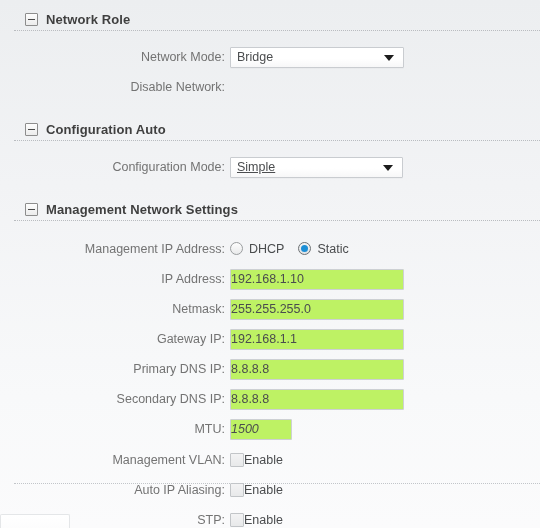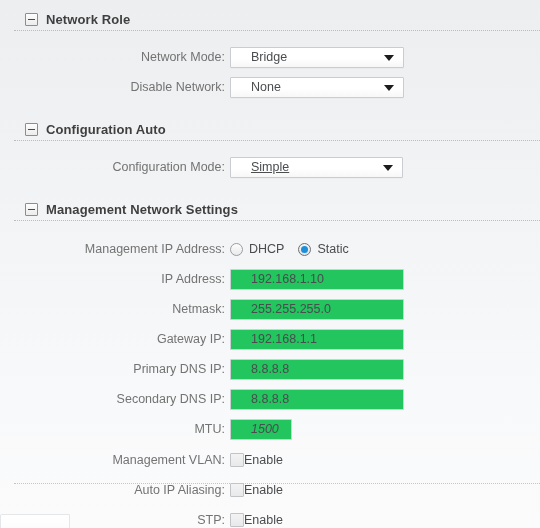--- a/index.html
+++ b/index.html
@@ -91,57 +91,57 @@
     position: relative;
     box-sizing: border-box;
     height: 21px;
     background: linear-gradient(180deg, #ffffff 0%, #ffffff 55%, #f7f7f8 100%);
     border: 1px solid #c9ccd0;
     border-radius: 1px;
     display: flex;
     align-items: center;
     font-size: 12.5px;
     color: #4b4d4f;
-    padding-left: 20px;
+    padding-left: 6px;
     box-shadow: 0 1px 0 rgba(0,0,0,0.02);
   }
   .select-w-full { width: 174px; }
   .select-w-cfg  { width: 173px; text-decoration: underline; }
   .select-arrow {
     position: absolute;
     right: 9px;
     top: 50%;
     margin-top: -2px;
     width: 0;
     height: 0;
     border-left: 5px solid transparent;
     border-right: 5px solid transparent;
     border-top: 6px solid #1c1c1c;
   }
 
   
   .text-input {
     box-sizing: border-box;
     height: 21px;
-    background: #22c55e;
+    background: #bef264;
     border: 1px solid #cdd0d3;
     border-radius: 1px;
     display: flex;
     align-items: center;
-    padding-left: 20px;
+    padding-left: 0;
     font-size: 12.5px;
     color: #4a4c4e;
   }
   .input-w-ip  { width: 174px; }
   .input-w-mtu { width: 62px; font-style: italic; }
 
   
   .radio-group {
     display: flex;
-    align-items: center;
+    align-items: flex-start;
   }
   .radio {
     width: 13px;
     height: 13px;
     border-radius: 50%;
     box-sizing: border-box;
     border: 1px solid #9a9d9f;
     background: linear-gradient(180deg, #fdfdfd 0%, #e9eaeb 100%);
     flex: 0 0 auto;
   }
@@ -226,26 +226,20 @@
         <span>Bridge</span>
         <span class="select-arrow"></span>
       </div>
     </div>
   </div>
 
   <div style="height:4px"></div>
 
   <div class="row">
     <div class="row-label">Disable Network:</div>
-    <div class="row-field">
-      <div class="select select-w-full">
-        <span>None</span>
-        <span class="select-arrow"></span>
-      </div>
-    </div>
   </div>
 
   <div style="height:18px"></div>
   <div class="section-header">
     <span class="collapse-icon"></span>
     <span class="section-title">Configuration Auto</span>
   </div>
   <div class="divider"></div>
 
   <div style="height:13px"></div>

